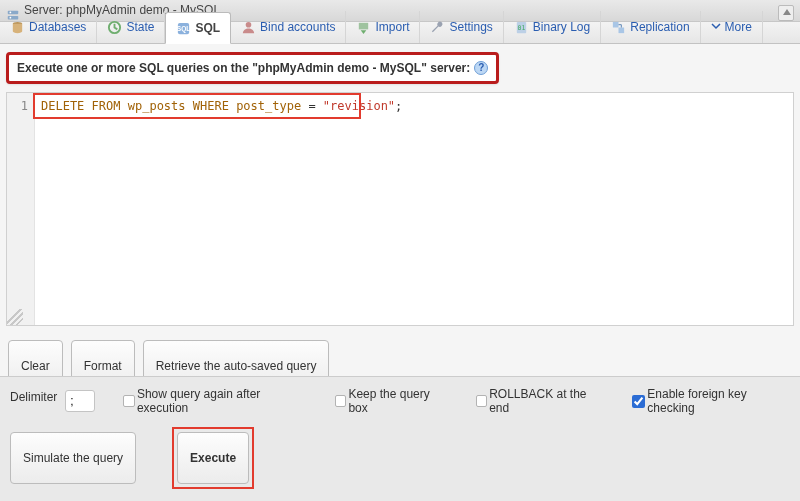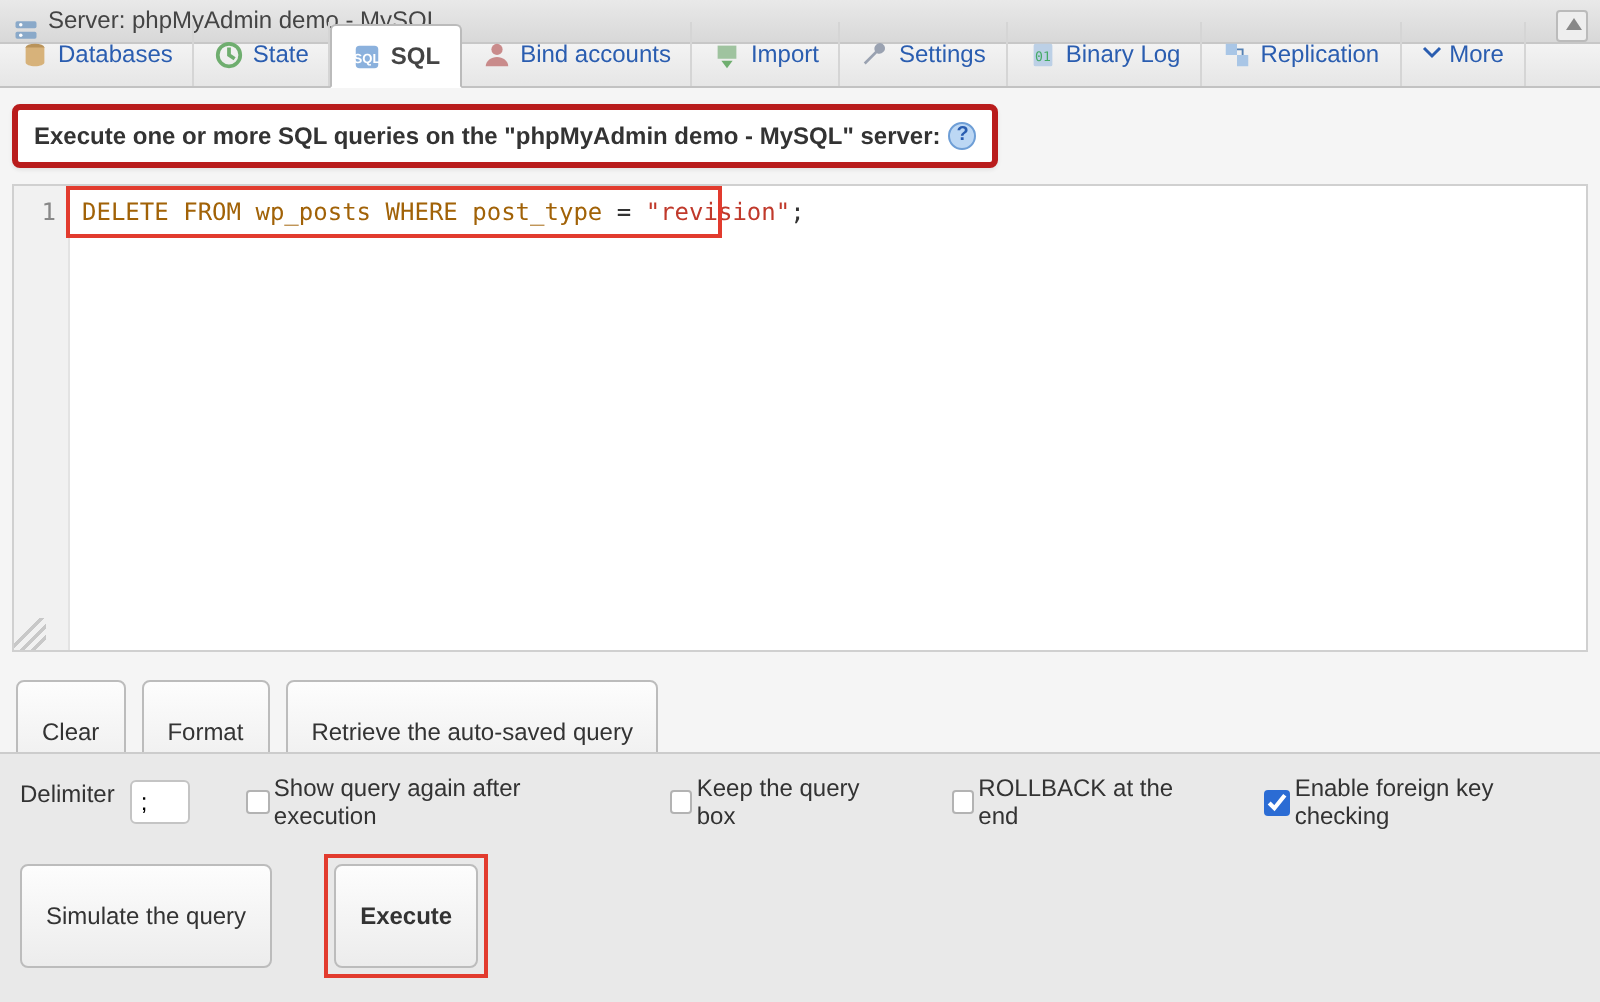--- a/index.html
+++ b/index.html
@@ -159,21 +159,21 @@
   .opts label{display:flex;align-items:center;gap:2px;}
   .delim-label{margin-right:2px;}
   .delim-input{
     width:30px; padding:3px 4px;
     border:1px solid #c4c4c4; border-radius:3px; background:#fff;
     font-size:12px;
   }
   input[type=checkbox]{
     width:13px;height:13px; accent-color:#2b6cd4;
   }
-  .execrow{display:flex;gap:10px;align-items:center;}
+  .execrow{display:flex;gap:20px;align-items:center;}
   .exec-highlight{
     border:2px solid #e23b2e;
     padding:3px;
     display:inline-block;
     margin-left:16px;
   }
   .exec-highlight .btn{font-weight:600;}
   
   .chk{
     width:12px;height:12px;border:1px solid #b3b3b3;background:#fff;border-radius:2px;display:inline-block;

